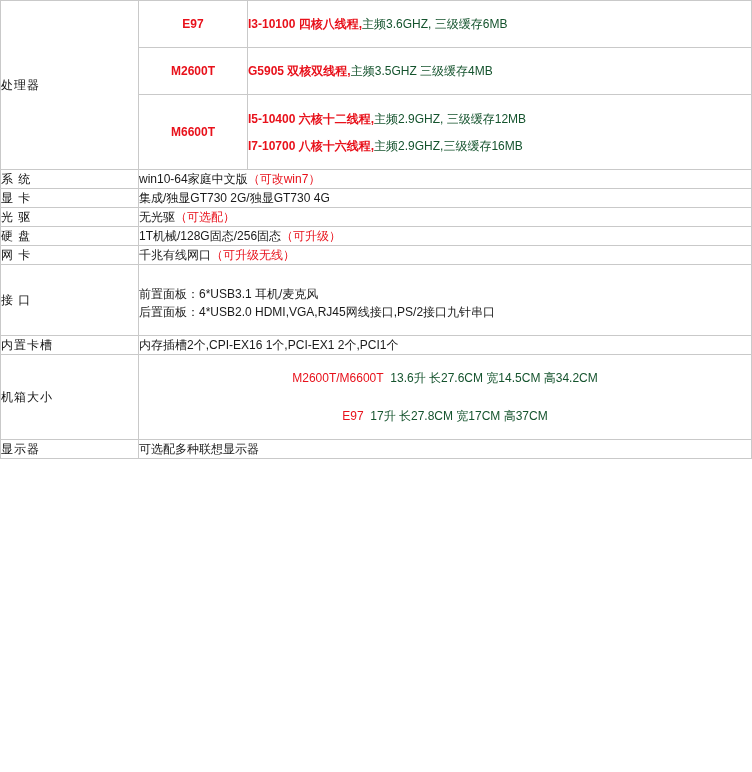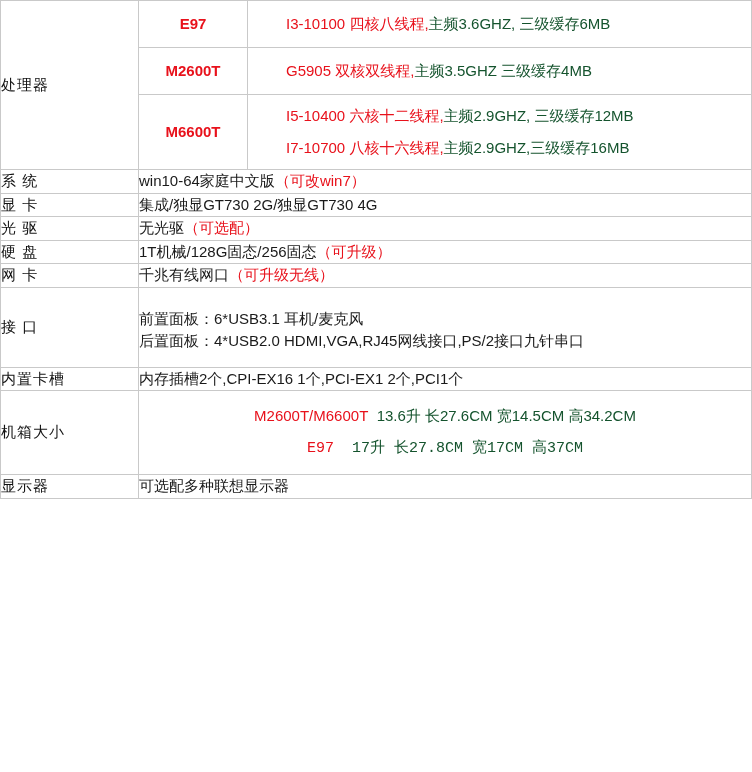--- a/index.html
+++ b/index.html
@@ -16,21 +16,21 @@
   }
   .spec-table {
     width: 752px;
     border-collapse: collapse;
     table-layout: fixed;
   }
   .spec-table td {
     border: 1px solid #c9c9c9;
     padding: 0;
     vertical-align: middle;
-    font-size: 15px;
+    font-size: 12px;
     line-height: 1.5;
   }
   .label-cell {
     width: 137px;
     font-size: 16px;
     letter-spacing: 1px;
     color: #111111;
     padding: 10px 4px;
   }
   .value-cell {
@@ -48,22 +48,21 @@
   }
   .cpu-desc-cell {
     padding: 10px 12px;
     font-size: 15px;
   }
   .red {
     color: #e8111b;
   }
   .red-b {
     color: #e8111b;
-    font-weight: normal;
-    margin-left: 38px;
+    font-weight: bold;
   }
   .dark {
     color: #14532d;
   }
   .inner-table {
     width: 100%;
     border-collapse: collapse;
     table-layout: fixed;
   }
   .inner-table td {
@@ -90,22 +89,21 @@
     white-space: nowrap;
   }
   .iface-line + .iface-line {
   }
   .case-line {
     display: block;
     white-space: nowrap;
     text-align: center;
   }
   .case-line + .case-line {
-    margin-top: 10px;
-    font-family: Liberation Mono, monospace;
+    margin-top: 20px;
   }
 </style>
 </head>
 <body>
 
 <table class="spec-table">
   <tbody>
     <tr>
       <td class="label-cell" rowspan="1">处理器</td>
       <td style="padding:0">

